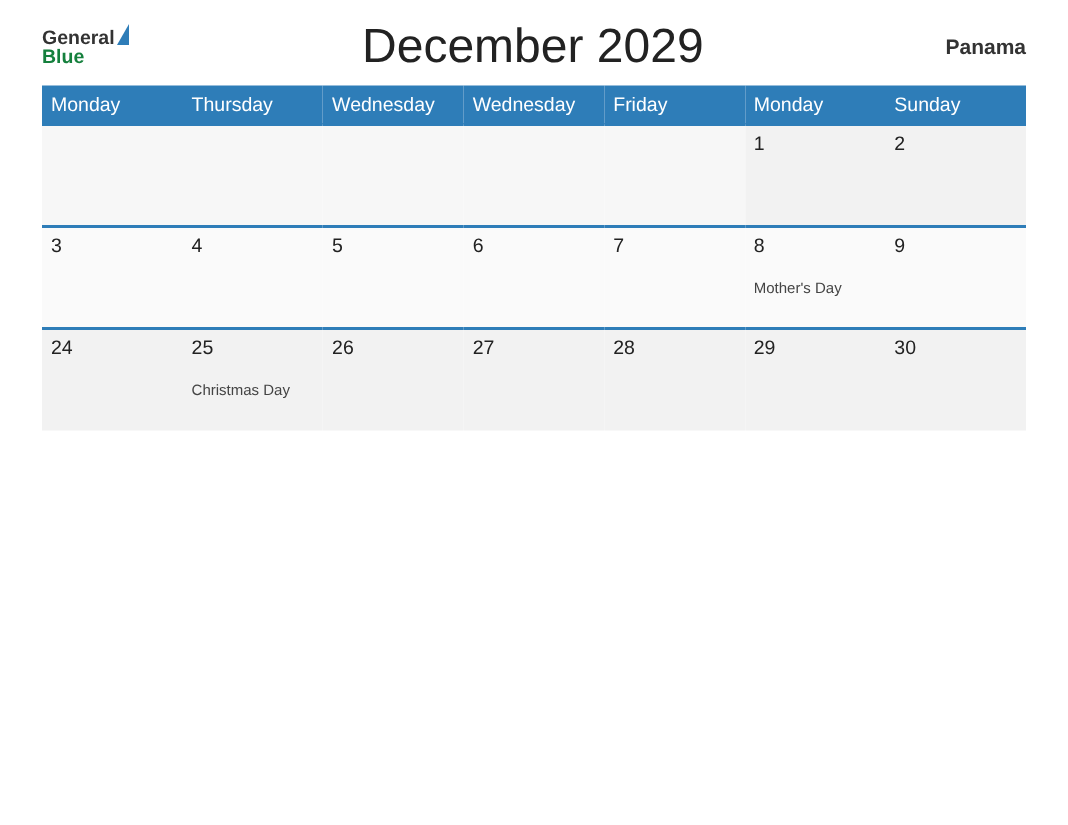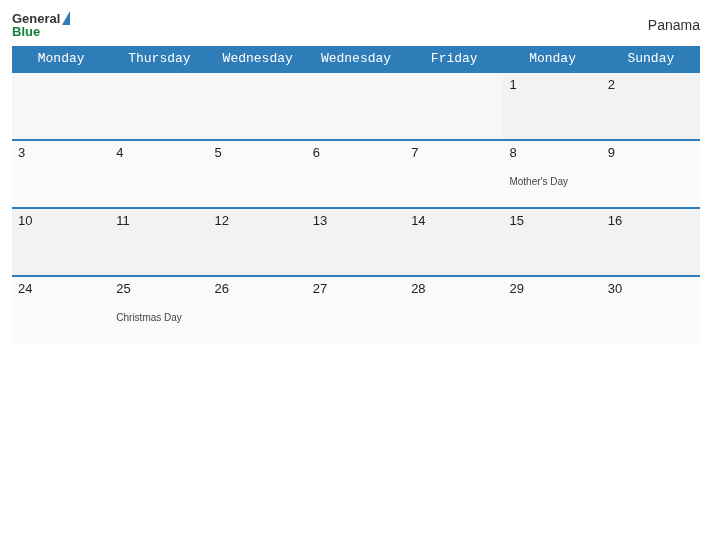--- a/index.html
+++ b/index.html
@@ -7,21 +7,21 @@
       width: 712px;
       height: 550px;
       background: #fff;
       font-family: Arial, sans-serif;
       overflow: hidden;
     }
     .page {
       width: 712px;
       height: 550px;
       background: #fff;
-      padding: 12px 12px;
+      padding: 12px 28px;
     }
     .header {
       display: flex;
       align-items: center;
       justify-content: space-between;
       margin-bottom: 8px;
     }
     .logo {
       display: flex;
       align-items: center;
@@ -61,37 +61,37 @@
       font-weight: normal;
       color: #222;
       text-align: center;
       flex: 1;
     }
     .country {
       font-size: 14px;
       color: #333;
       min-width: 60px;
       text-align: right;
+      font-weight: bold;
     }
     .calendar {
       width: 100%;
       border-collapse: collapse;
       table-layout: fixed;
     }
     .calendar thead tr {
       background: #2e7db8;
       color: #fff;
     }
     .calendar thead th {
       padding: 5px 6px;
       font-size: 13px;
       font-weight: normal;
-      text-align: center;
+      text-align: left;
       border: none;
-      font-family: Liberation Mono, monospace;
     }
     .calendar tbody tr {
       border-top: 2px solid #2e7db8;
     }
     .calendar tbody td {
       vertical-align: top;
       padding: 4px 6px;
       height: 68px;
       font-size: 13px;
       color: #222;
@@ -134,20 +134,21 @@
   <div class="header">
     <div class="logo">
       <div class="logo-block">
         <div class="logo-row1">
           <span class="logo-text-general">General</span>
           <div class="logo-triangle"></div>
         </div>
         <span class="logo-text-blue">Blue</span>
       </div>
     </div>
+    <h1 class="month-title">December 2029</h1>
     <span class="country">Panama</span>
   </div>
 
   <table class="calendar">
     <thead>
       <tr>
 
       <th>Monday</th>
           <th>Thursday</th>
           <th>Wednesday</th>
@@ -191,43 +192,20 @@
           <td>
             <span class="day-num">8</span>
             <span class="event-label">Mother's Day</span>
           </td>
           <td>
             <span class="day-num">9</span>
           </td>
         </tr>
         <tr>
           <td>
-            <span class="day-num">10</span>
-          </td>
-          <td>
-            <span class="day-num">11</span>
-          </td>
-          <td>
-            <span class="day-num">12</span>
-          </td>
-          <td>
-            <span class="day-num">13</span>
-          </td>
-          <td>
-            <span class="day-num">14</span>
-          </td>
-          <td>
-            <span class="day-num">15</span>
-          </td>
-          <td>
-            <span class="day-num">16</span>
-          </td>
-        </tr>
-        <tr>
-          <td>
             <span class="day-num">24</span>
           </td>
           <td>
             <span class="day-num">25</span>
             <span class="event-label">Christmas Day</span>
           </td>
           <td>
             <span class="day-num">26</span>
           </td>
           <td>

